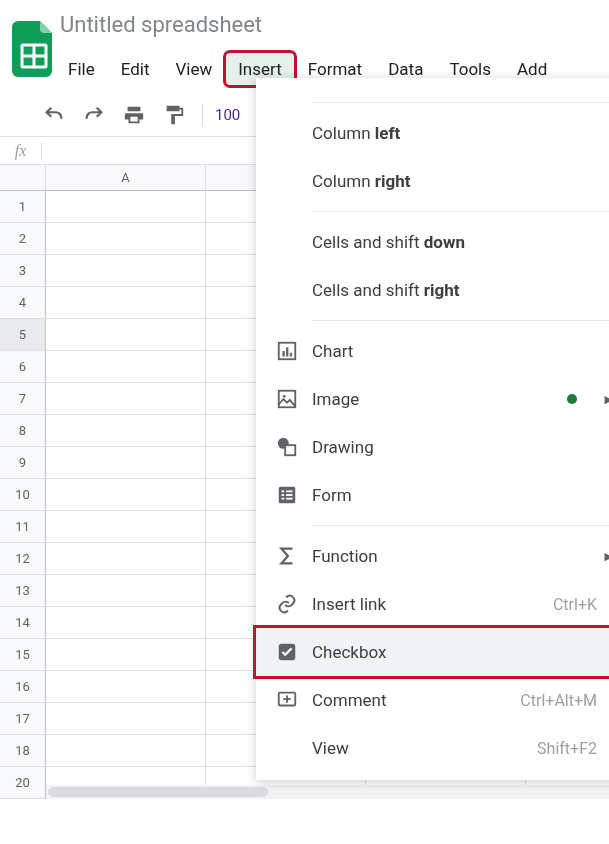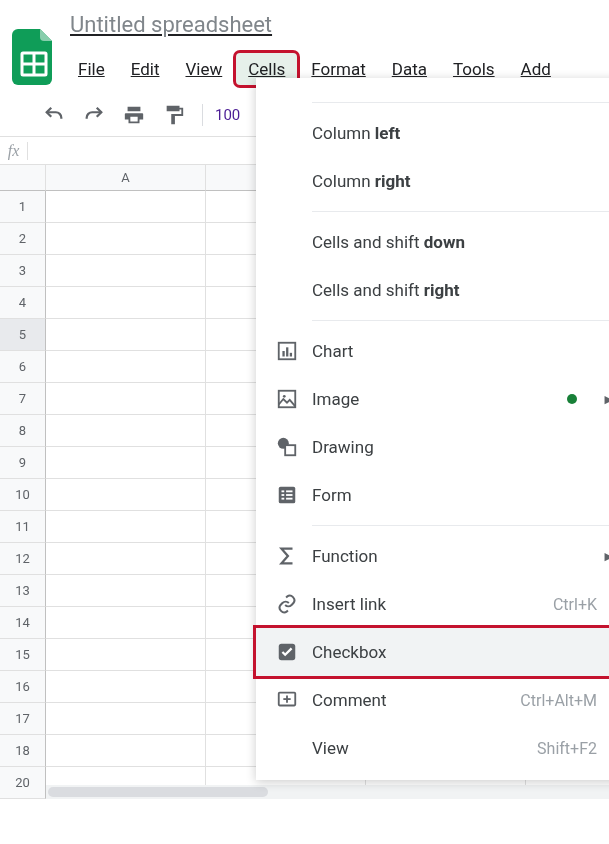--- a/index.html
+++ b/index.html
@@ -9,24 +9,23 @@
       color: #202124;
       background: #fff;
       width: 609px;
       height: 844px;
       overflow: hidden;
       position: relative;
     }
     
     .header {
       display: flex;
-      align-items: flex-end;
+      align-items: center;
       padding: 8px 0 0 12px;
-      gap: 10px;
-      text-decoration: underline;
+      gap: 0;
     }
     .logo {
       width: 44px;
       height: 56px;
       flex-shrink: 0;
       margin-top: 4px;
     }
     .title-area {
       flex: 1;
       padding-top: 2px;
@@ -86,21 +85,21 @@
       padding: 0 4px;
     }
     
     .formula-bar {
       display: flex;
       align-items: center;
       height: 28px;
       border-bottom: 1px solid #e0e0e0;
     }
     .fx {
-      width: 28px;
+      width: 42px;
       text-align: center;
       font-style: italic;
       font-family: Georgia, serif;
       color: #9aa0a6;
       font-size: 16px;
       border-right: 1px solid #e0e0e0;
     }
     
     .grid-area {
       position: relative;
@@ -260,21 +259,21 @@
       <line x1="10" y1="35" x2="34" y2="35" stroke="#fff" stroke-width="3"></line>
       <line x1="22" y1="24" x2="22" y2="46" stroke="#fff" stroke-width="3"></line>
     </svg>
   </div>
   <div class="title-area">
     <div class="doc-title">Untitled spreadsheet</div>
     <div class="menubar">
       <div class="menubar-item">File</div>
       <div class="menubar-item">Edit</div>
       <div class="menubar-item">View</div>
-      <div class="menubar-item highlight">Cells</div>
+      <div class="menubar-item highlight">Insert</div>
       <div class="menubar-item">Format</div>
       <div class="menubar-item">Data</div>
       <div class="menubar-item">Tools</div>
       <div class="menubar-item">Add</div>
     </div>
   </div>
 </div>
 
 <div class="toolbar">
   <div class="tool-btn">

